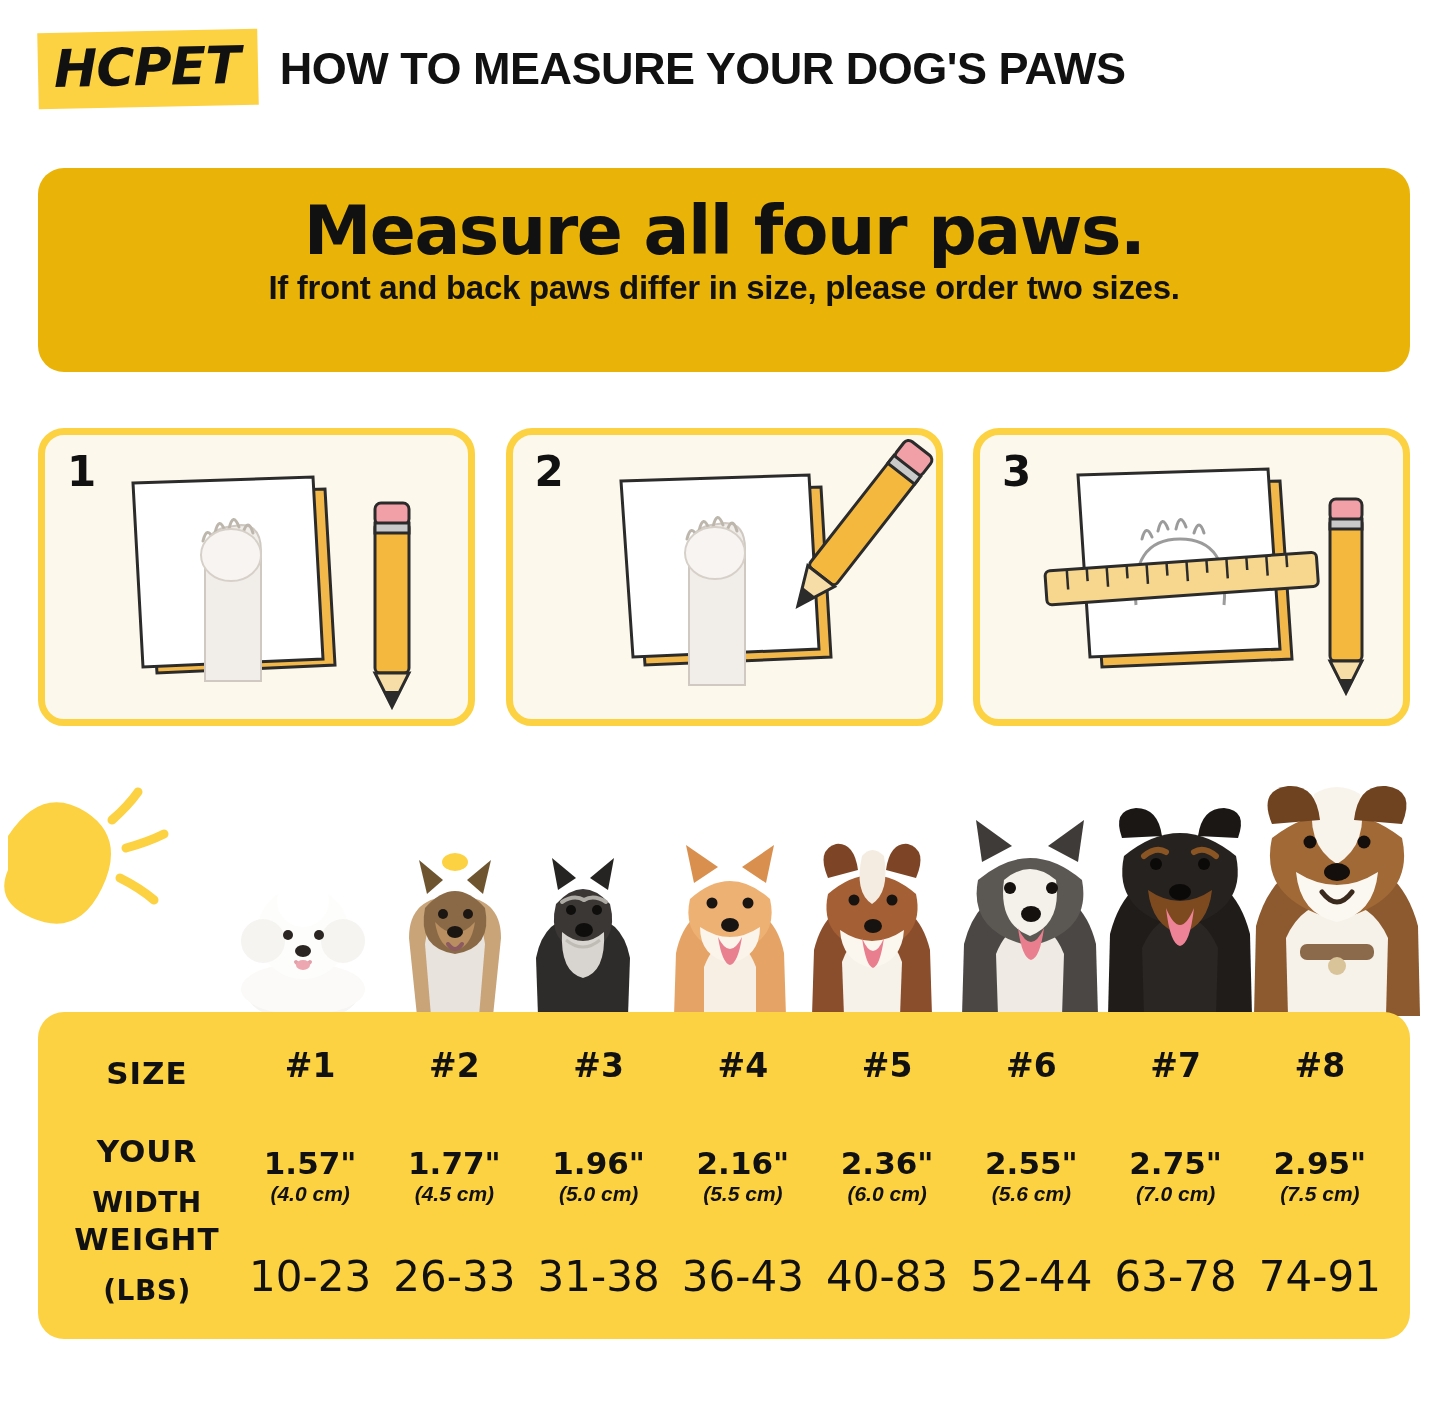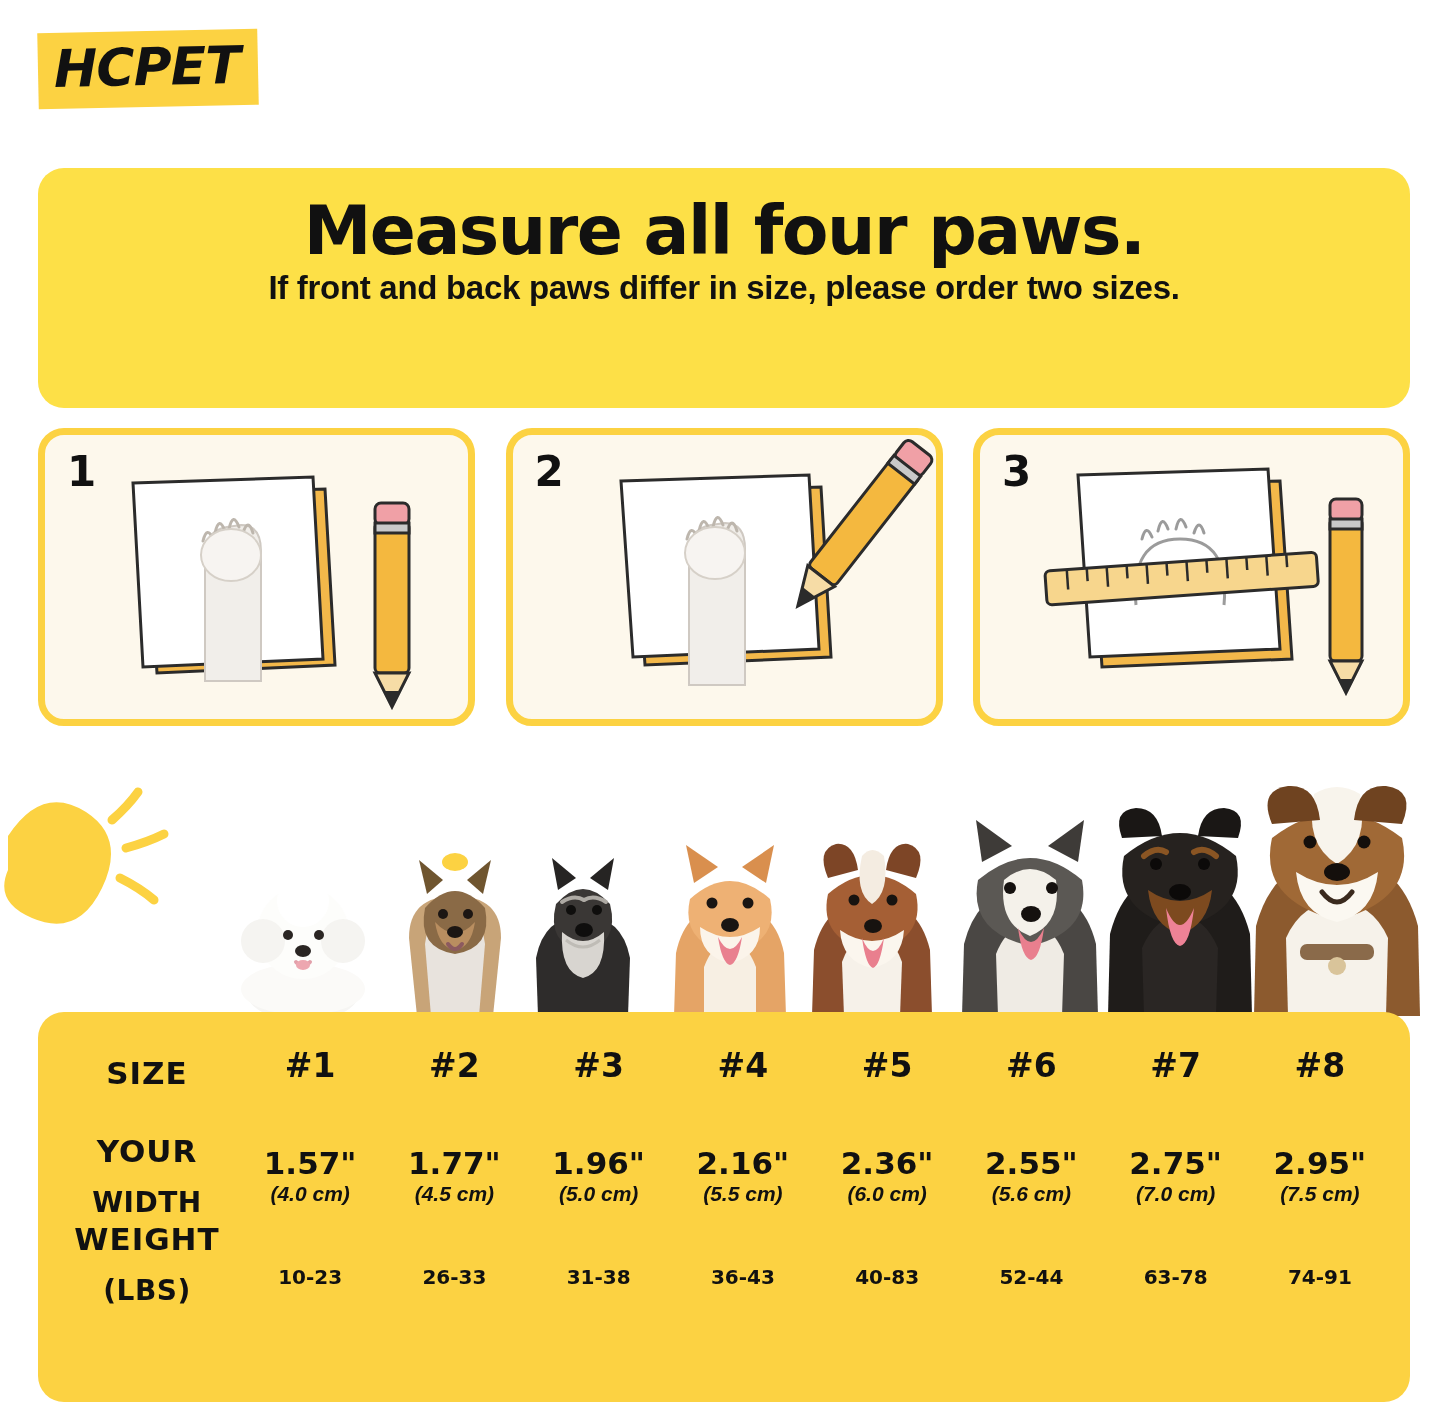--- a/index.html
+++ b/index.html
@@ -50,22 +50,22 @@
     letter-spacing: -0.5px;
     color: #111;
     white-space: nowrap;
   }
 
   
   .callout {
     position: absolute;
     left: 38px; top: 168px;
     width: 1372px;
-    height: 240px;
-    background: #fde047;
+    height: 204px;
+    background: #eab308;
     border-radius: 26px;
     padding: 26px 32px;
     text-align: center;
   }
   .callout-title {
     font-family: "DejaVu Sans", sans-serif;
     font-weight: bold;
     font-size: 68px;
     color: #111;
     line-height: 1.1;
@@ -119,21 +119,21 @@
     position: absolute;
     bottom: 0;
   }
   .dog svg { display: block; }
 
   
   .table-wrap {
     position: absolute;
     left: 38px; top: 1012px;
     width: 1372px;
-    height: 390px;
+    height: 327px;
     background: #fcd242;
     border-radius: 26px;
     padding: 26px 18px 18px 18px;
   }
   table.sizes {
     width: 100%;
     border-collapse: collapse;
     table-layout: fixed;
   }
   table.sizes td, table.sizes th {
@@ -170,35 +170,36 @@
   .inner-cm {
     display: block;
     font-family: "Liberation Sans", sans-serif;
     font-weight: bold;
     font-size: 21px;
     margin-top: 4px;
     font-style: italic;
   }
   .weight-val {
     font-family: "DejaVu Sans", sans-serif;
-    font-weight: bold;
-    font-size: 20px;
+    font-weight: normal;
+    font-size: 42px;
     padding-top: 26px;
   }
   .rowpad td { padding-top: 26px; }
 </style>
 </head>
 <body>
 
 <div class="page">
 
   <div class="header">
     <div class="brand-badge">
       <div class="brand-text">HCPET</div>
     </div>
+    <div class="header-title">HOW TO MEASURE YOUR DOG'S PAWS</div>
   </div>
 
   <div class="callout">
     <div class="callout-title">Measure all four paws.</div>
     <div class="callout-sub">If front and back paws differ in size, please order two sizes.</div>
   </div>
 
   <div class="steps">
 
     <div class="step-card">

